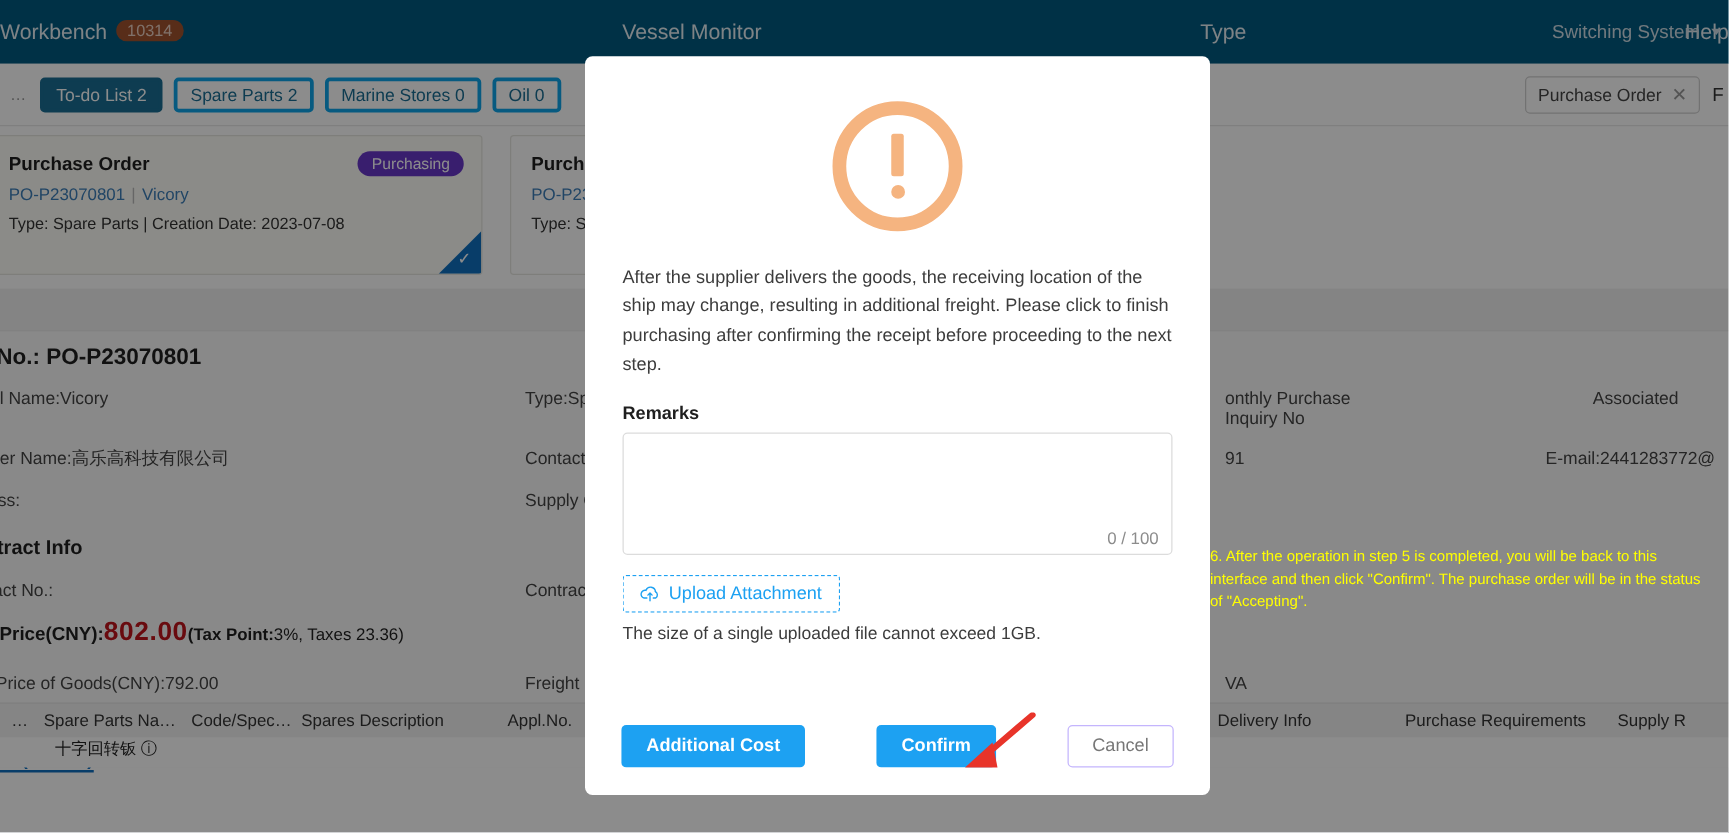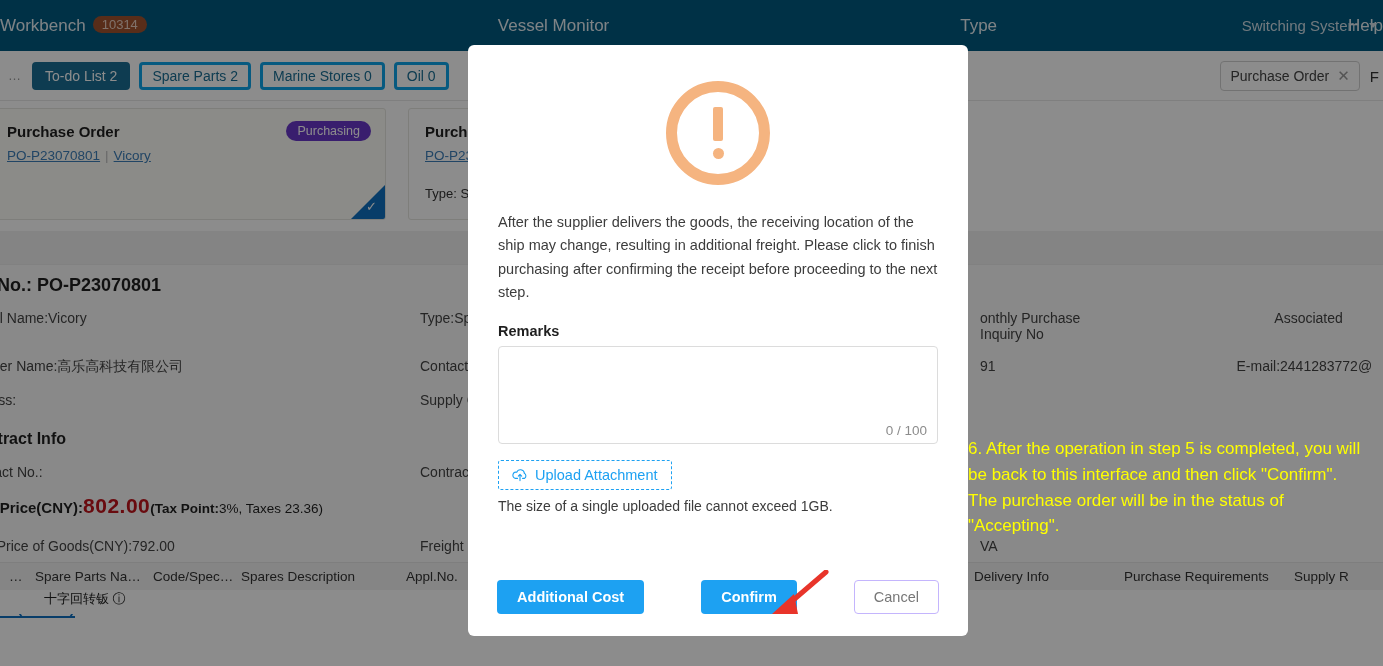--- a/index.html
+++ b/index.html
@@ -53,21 +53,21 @@
   .subbar-right .fl { font-size:15px; color:#333; }
 
   .cards-row { position:absolute; left:0; top:108px; height:115px; width:1383px; display:flex; gap:16px; padding-left:0; }
   .po-card {
     position:relative; width:396px; height:112px; background:#fdfdf7;
     border:1px solid #e6e6e0; border-radius:3px; padding:14px 16px; overflow:hidden;
     margin-left:-10px; cursor:pointer;
   }
   .po-card.second { background:#ffffff; margin-left:6px; }
   .po-card h4 { margin:0 0 8px 0; font-size:15px; color:#1f1f1f; font-weight:bold; }
-  .po-card .sub { font-size:13.5px; color:#3d7eb8; margin-bottom:23px;text-decoration:underline; }
+  .po-card .sub { font-size:13.5px; color:#3d7eb8; margin-bottom:8px; }
   .po-card .sub .sep { color:#bbb; margin:0 5px; }
   .po-card .meta { font-size:13px; color:#333; }
   .badge-purchasing {
     position:absolute; right:14px; top:12px; background:#6938c9; color:#fff;
     border-radius:11px; font-size:12.5px; padding:3px 11px;
   }
   .corner-check { position:absolute; right:0; bottom:0; width:0;height:0;
     border-left:34px solid transparent; border-bottom:34px solid #1070c0; }
   .corner-check span { position:absolute; left:-19px; top:14px; color:#fff; font-size:13px; }
 
@@ -94,21 +94,21 @@
   }
   .th { white-space:nowrap; padding:0 9px; }
   .table-row-stub { position:absolute; left:0; bottom:0; width:1383px; height:24px; background:#fff; font-size:13px; color:#222; padding-left:44px; }
 
   
   .overlay { position:absolute; inset:0; background:rgba(0,0,0,0.45); }
 
   
   .annotation {
     position:absolute; left:968px; top:436px; width:400px;
-    color:#ffff00; font-size:17px; line-height:1.52; font-weight:500;
+    color:#ffff00; font-size:12px; line-height:1.52; font-weight:500;
     white-space:pre-wrap;
   }
 
   
   .modal {
     position:absolute; left:468px; top:45px; width:500px; height:591px;
     background:#fff; border-radius:6px; overflow:hidden;
     display:flex; flex-direction:column;
   }
   .modal-body { padding:0 30px; flex:1; }
@@ -186,20 +186,21 @@
         <span class="fl">F</span>
       </div>
     </div>
 
     <div class="cards-row">
       <div class="po-card">
         <h4>Purchase Order</h4>
         <div class="sub">
           <span>PO-P23070801</span><span class="sep">|</span><span>Vicory</span>
         </div>
+        <div class="meta">Type:  Spare Parts | Creation Date:  2023-07-08</div>
         <div class="badge-purchasing">Purchasing</div>
         <div class="corner-check">
             <span>✓</span>
           </div>
       </div>
       <div class="po-card second">
         <h4>Purcha</h4>
         <div class="sub">
           <span>PO-P230</span>
         </div>

